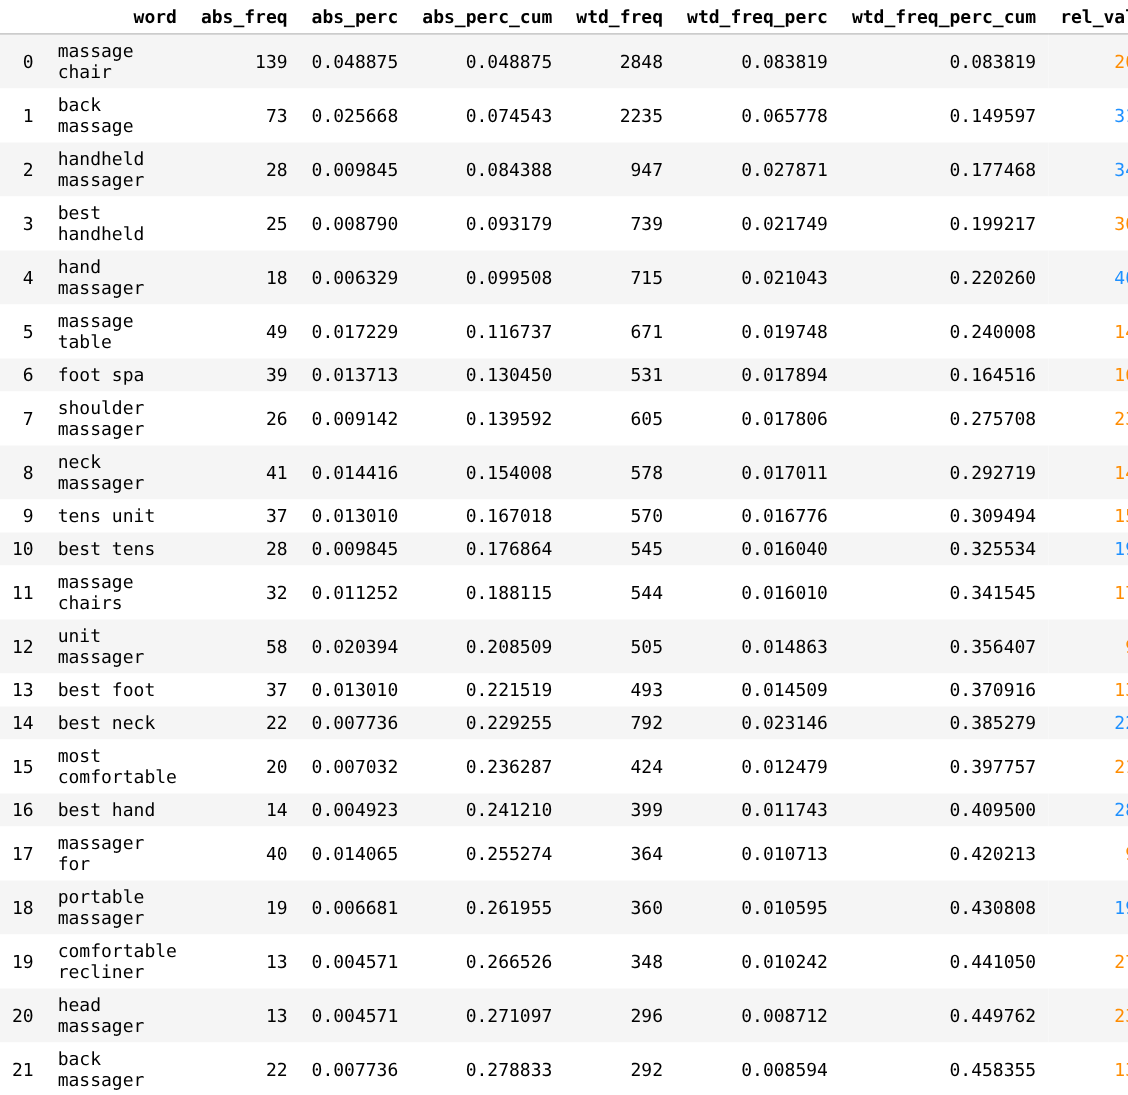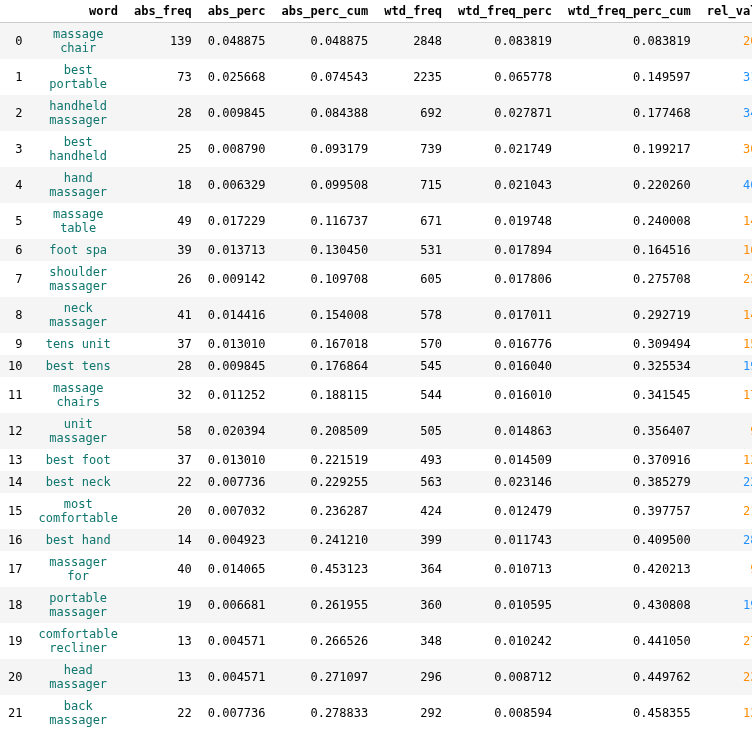--- a/index.html
+++ b/index.html
@@ -34,22 +34,22 @@
       padding: 4px 8px;
       text-align: right;
       font-size: 12px;
     }
     .col-index {
       color: #000;
       font-weight: normal;
       width: 30px;
     }
     .col-word {
-      color: #0f766e;
-      text-align: center;
+      color: #000000;
+      text-align: left;
       width: 140px;
       margin-left: 16px;
     }
     .col-num {
       color: #000;
       width: 90px;
     }
     .col-rel {
       width: 70px;
     }
@@ -78,36 +78,36 @@
     <td class="col-num">139</td>
     <td class="col-num">0.048875</td>
     <td class="col-num">0.048875</td>
     <td class="col-num">2848</td>
     <td class="col-num">0.083819</td>
     <td class="col-num">0.083819</td>
     <td class="col-rel" style="color:#ff8c00; text-align:right;">20.0</td>
   </tr>
       <tr>
     <td class="col-index">1</td>
-    <td class="col-word">best portable</td>
+    <td class="col-word">back massage</td>
     <td class="col-num">73</td>
     <td class="col-num">0.025668</td>
     <td class="col-num">0.074543</td>
     <td class="col-num">2235</td>
     <td class="col-num">0.065778</td>
     <td class="col-num">0.149597</td>
     <td class="col-rel" style="color:#1e90ff; text-align:right;">31.0</td>
   </tr>
       <tr>
     <td class="col-index">2</td>
     <td class="col-word">handheld massager</td>
     <td class="col-num">28</td>
     <td class="col-num">0.009845</td>
     <td class="col-num">0.084388</td>
-    <td class="col-num">692</td>
+    <td class="col-num">947</td>
     <td class="col-num">0.027871</td>
     <td class="col-num">0.177468</td>
     <td class="col-rel" style="color:#1e90ff; text-align:right;">34.0</td>
   </tr>
       <tr>
     <td class="col-index">3</td>
     <td class="col-word">best handheld</td>
     <td class="col-num">25</td>
     <td class="col-num">0.008790</td>
     <td class="col-num">0.093179</td>
@@ -147,21 +147,21 @@
     <td class="col-num">531</td>
     <td class="col-num">0.017894</td>
     <td class="col-num">0.164516</td>
     <td class="col-rel" style="color:#ff8c00; text-align:right;">16.0</td>
   </tr>
       <tr>
     <td class="col-index">7</td>
     <td class="col-word">shoulder massager</td>
     <td class="col-num">26</td>
     <td class="col-num">0.009142</td>
-    <td class="col-num">0.109708</td>
+    <td class="col-num">0.139592</td>
     <td class="col-num">605</td>
     <td class="col-num">0.017806</td>
     <td class="col-num">0.275708</td>
     <td class="col-rel" style="color:#ff8c00; text-align:right;">23.0</td>
   </tr>
       <tr>
     <td class="col-index">8</td>
     <td class="col-word">neck massager</td>
     <td class="col-num">41</td>
     <td class="col-num">0.014416</td>
@@ -225,21 +225,21 @@
     <td class="col-num">0.014509</td>
     <td class="col-num">0.370916</td>
     <td class="col-rel" style="color:#ff8c00; text-align:right;">13.0</td>
   </tr>
       <tr>
     <td class="col-index">14</td>
     <td class="col-word">best neck</td>
     <td class="col-num">22</td>
     <td class="col-num">0.007736</td>
     <td class="col-num">0.229255</td>
-    <td class="col-num">563</td>
+    <td class="col-num">792</td>
     <td class="col-num">0.023146</td>
     <td class="col-num">0.385279</td>
     <td class="col-rel" style="color:#1e90ff; text-align:right;">22.0</td>
   </tr>
       <tr>
     <td class="col-index">15</td>
     <td class="col-word">most comfortable</td>
     <td class="col-num">20</td>
     <td class="col-num">0.007032</td>
     <td class="col-num">0.236287</td>
@@ -257,21 +257,21 @@
     <td class="col-num">399</td>
     <td class="col-num">0.011743</td>
     <td class="col-num">0.409500</td>
     <td class="col-rel" style="color:#1e90ff; text-align:right;">28.0</td>
   </tr>
       <tr>
     <td class="col-index">17</td>
     <td class="col-word">massager for</td>
     <td class="col-num">40</td>
     <td class="col-num">0.014065</td>
-    <td class="col-num">0.453123</td>
+    <td class="col-num">0.255274</td>
     <td class="col-num">364</td>
     <td class="col-num">0.010713</td>
     <td class="col-num">0.420213</td>
     <td class="col-rel" style="color:#ff8c00; text-align:right;">9.0</td>
   </tr>
       <tr>
     <td class="col-index">18</td>
     <td class="col-word">portable massager</td>
     <td class="col-num">19</td>
     <td class="col-num">0.006681</td>

